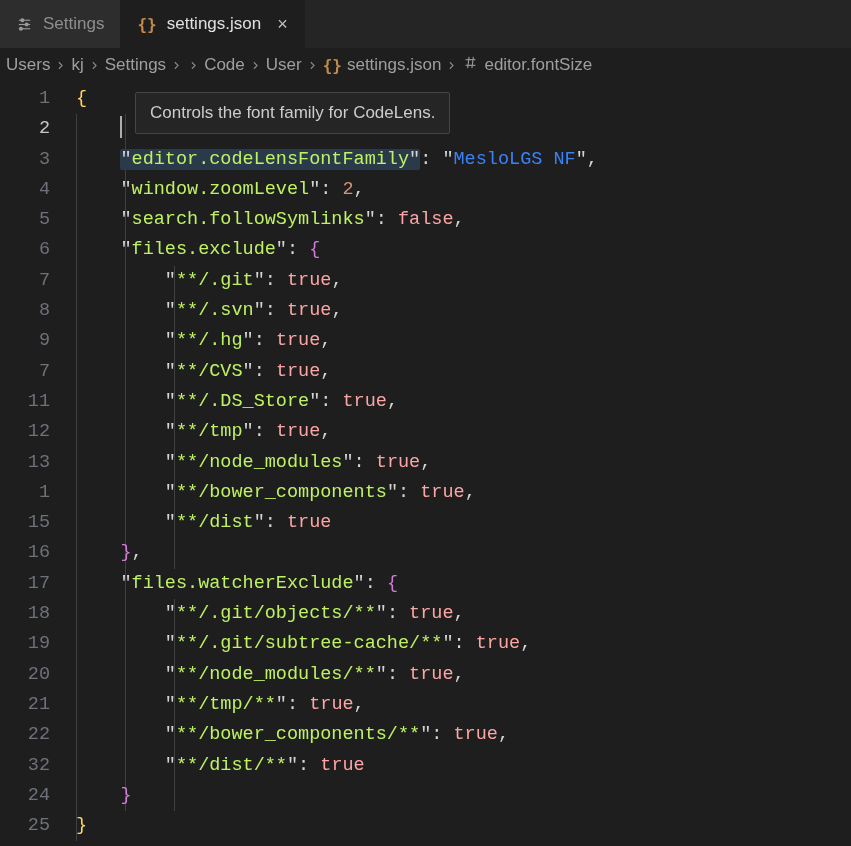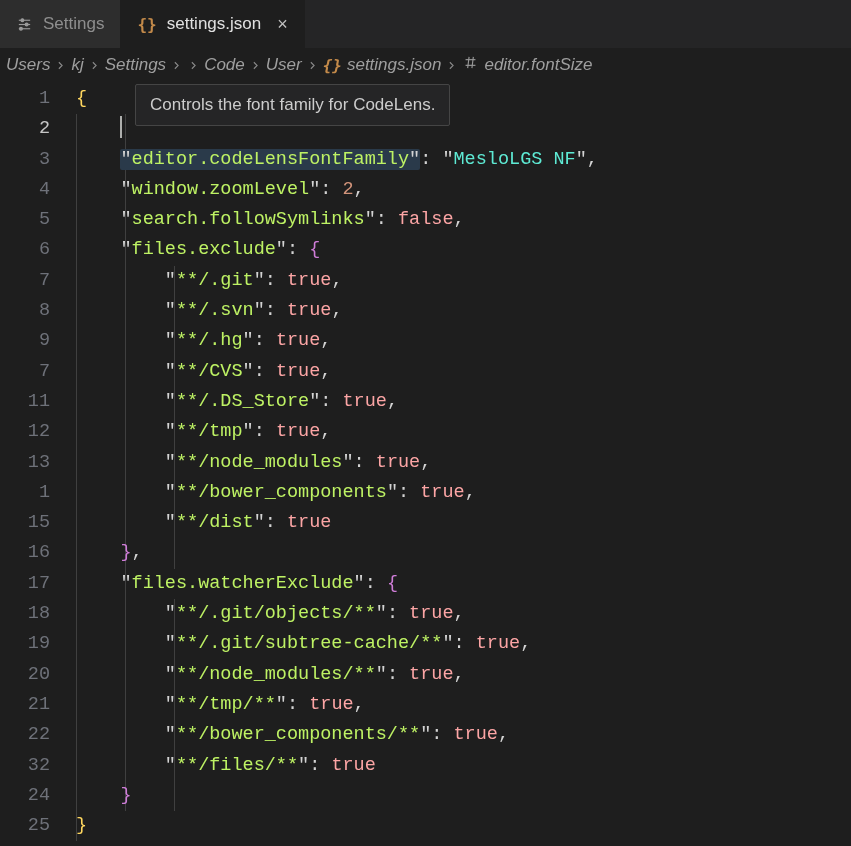--- a/index.html
+++ b/index.html
@@ -48,21 +48,20 @@
 
   
   .breadcrumb {
     display: flex;
     align-items: center;
     padding: 6px 6px 8px 6px;
     color: #a6a6a6;
     font-size: 17px;
     gap: 4px;
     flex-wrap: wrap;
-    font-style: italic;
   }
   .breadcrumb .crumb { color: #9f9f9f; cursor: pointer; display:inline-flex; align-items:center; gap:5px;}
   .breadcrumb .chev {
     color: #8a8a8a;
     display: inline-flex;
     align-items: center;
   }
   .breadcrumb .chev svg { width: 13px; height: 13px; }
 
   .hash-icon svg { width: 17px; height: 17px; }
@@ -97,39 +96,39 @@
     bottom: 0;
     width: 1px;
     background: #404040;
   }
   .line { height: 30.3px; white-space: pre; position: relative; }
   .tok-brace { color: #ffd75f; }
   .tok-brace2 { color: #cf7dd8; }
   .tok-key { color: #bef264; }
   .tok-quote { color: #d4d4d4; }
   .tok-colon { color: #d4d4d4; }
-  .tok-string { color: #5eead4; }
+  .tok-string { color: #3b82f6; }
   .tok-number { color: #d1937a; }
   .tok-bool { color: #fca5a5; }
   .tok-comma { color: #d4d4d4; }
   .hl { background: #2a3a4a; border-radius: 2px; }
   .cursor {
     display: inline-block;
     width: 2px;
     height: 22px;
     background: #aeafad;
     vertical-align: middle;
     margin-bottom: 3px;
   }
 
   
   .hover {
     position: absolute;
     left: 135px;
-    top: 84px;
+    top: 92px;
     background: #252526;
     border: 1px solid #454545;
     color: #cccccc;
     padding: 10px 14px;
     font-family: -apple-system, BlinkMacSystemFont, "Segoe UI", sans-serif;
     font-size: 17px;
     z-index: 10;
     border-radius: 2px;
   }
 </style>
@@ -265,21 +264,21 @@
     <div class="line">        <span class="tok-quote">"</span><span class="tok-key">**/node_modules</span><span class="tok-quote">"</span><span class="tok-colon">: </span><span class="tok-bool">true</span><span class="tok-comma">,</span></div>
     <div class="line">        <span class="tok-quote">"</span><span class="tok-key">**/bower_components</span><span class="tok-quote">"</span><span class="tok-colon">: </span><span class="tok-bool">true</span><span class="tok-comma">,</span></div>
     <div class="line">        <span class="tok-quote">"</span><span class="tok-key">**/dist</span><span class="tok-quote">"</span><span class="tok-colon">: </span><span class="tok-bool">true</span></div>
     <div class="line">    <span class="tok-brace2">}</span><span class="tok-comma">,</span></div>
     <div class="line">    <span class="tok-quote">"</span><span class="tok-key">files.watcherExclude</span><span class="tok-quote">"</span><span class="tok-colon">: </span><span class="tok-brace2">{</span></div>
     <div class="line">        <span class="tok-quote">"</span><span class="tok-key">**/.git/objects/**</span><span class="tok-quote">"</span><span class="tok-colon">: </span><span class="tok-bool">true</span><span class="tok-comma">,</span></div>
     <div class="line">        <span class="tok-quote">"</span><span class="tok-key">**/.git/subtree-cache/**</span><span class="tok-quote">"</span><span class="tok-colon">: </span><span class="tok-bool">true</span><span class="tok-comma">,</span></div>
     <div class="line">        <span class="tok-quote">"</span><span class="tok-key">**/node_modules/**</span><span class="tok-quote">"</span><span class="tok-colon">: </span><span class="tok-bool">true</span><span class="tok-comma">,</span></div>
     <div class="line">        <span class="tok-quote">"</span><span class="tok-key">**/tmp/**</span><span class="tok-quote">"</span><span class="tok-colon">: </span><span class="tok-bool">true</span><span class="tok-comma">,</span></div>
     <div class="line">        <span class="tok-quote">"</span><span class="tok-key">**/bower_components/**</span><span class="tok-quote">"</span><span class="tok-colon">: </span><span class="tok-bool">true</span><span class="tok-comma">,</span></div>
-    <div class="line">        <span class="tok-quote">"</span><span class="tok-key">**/files/**</span><span class="tok-quote">"</span><span class="tok-colon">: </span><span class="tok-bool">true</span></div>
+    <div class="line">        <span class="tok-quote">"</span><span class="tok-key">**/dist/**</span><span class="tok-quote">"</span><span class="tok-colon">: </span><span class="tok-bool">true</span></div>
     <div class="line">    <span class="tok-brace2">}</span></div>
     <div class="line"><span class="tok-brace">}</span></div>
   </div>
 </div>
 
 <div class="hover">
   <span>Controls the font family for CodeLens.</span>
 </div>
 
 </body></html>

